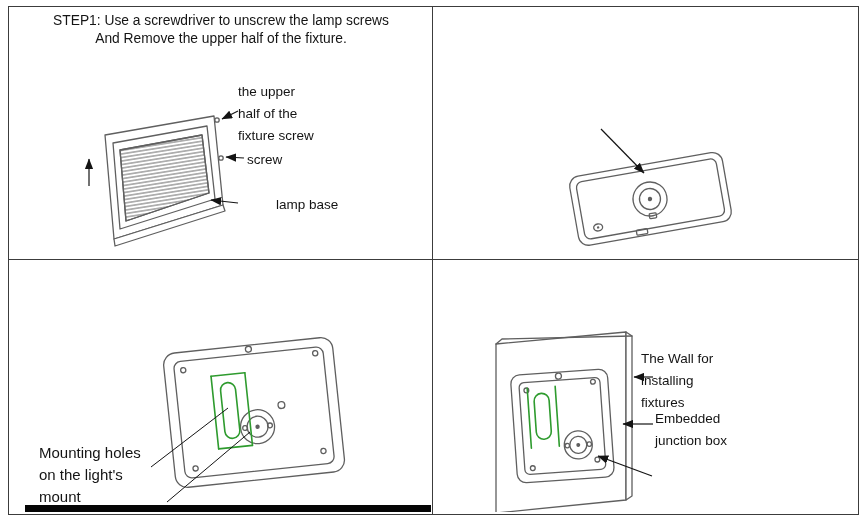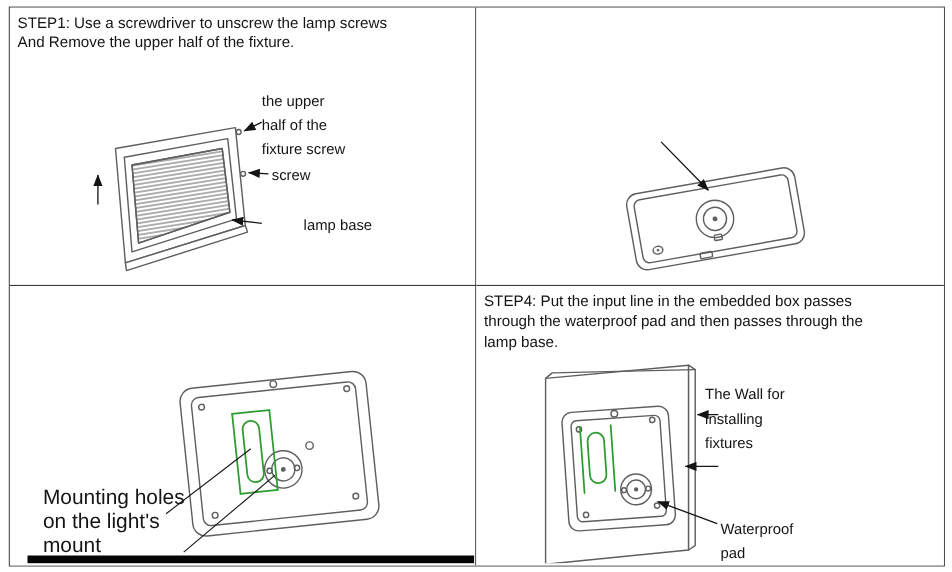--- a/index.html
+++ b/index.html
@@ -11,27 +11,27 @@
     position:absolute;left:8px;top:6px;width:849px;height:507px;
     display:grid;grid-template-columns:424px 1fr;grid-template-rows:253px 1fr;
     border:1.5px solid var(--border,#3c3c3c);background:#fff;
   }
   .panel{position:relative;overflow:hidden;background:#fff;}
   .p1{border-right:1.5px solid var(--border,#3c3c3c);border-bottom:1.5px solid var(--border,#3c3c3c);}
   .p2{border-bottom:1.5px solid var(--border,#3c3c3c);}
   .p3{border-right:1.5px solid var(--border,#3c3c3c);}
   .instruction{
     position:absolute;left:7px;top:5px;right:6px;
-    font-size:13.8px;line-height:1.33;white-space:pre-line;color:var(--text,#141414);
+    font-size:13.8px;line-height:1.33;white-space:pre-line;color:var(--text,#141414);text-align:center;
   }
   .fig{position:absolute;inset:0;}
   .fig svg{position:absolute;left:0;top:0;display:block;}
   .lbl{position:absolute;font-size:13.5px;line-height:22px;white-space:pre-line;color:var(--text,#141414);}
   .lbl.center{text-align:center;}
-  .lbl.big{font-size:19px;}
+  .lbl.big{font-size:15px;}
   .art{stroke:var(--line,#5f5f5f);stroke-width:1.3;fill:none;stroke-linejoin:round;stroke-linecap:round;}
   .green-art{stroke:var(--green,#2e9b2e);stroke-width:1.6;fill:none;stroke-linejoin:round;stroke-linecap:round;}
   .ptr{stroke:var(--text,#1a1a1a);stroke-width:1.2;fill:none;}
   .ptr-thin{stroke:var(--text,#1a1a1a);stroke-width:1;fill:none;}
   .ah{fill:var(--text,#1a1a1a);}
   .scan-bar{position:absolute;left:16px;top:245px;width:406px;height:7px;background:var(--scan_bar,#050505);}
 </style>
 </head>
 <body>
 
@@ -171,21 +171,18 @@
         </g>
         <g class="ptr">
           <path d="M220,117 L201,117" marker-end="url(#ah4)"></path>
           <path d="M220,164 L190,164" marker-end="url(#ah4)"></path>
           <path d="M219,216 L165,196" marker-end="url(#ah4)"></path>
         </g>
       </svg>
       <div class="lbl" style="left:208px;top:88px;">The Wall for
 installing
 fixtures</div>
-      <div class="lbl" style="left:222px;top:210px;">Waterproof
-pad</div>
+      <div class="lbl" style="left:222px;top:148px;">Embedded
+junction box</div>
     </div>
-    <div class="instruction">STEP4: Put the input line in the embedded box passes
-through the waterproof pad and then passes through the
-lamp base.</div>
   </div>
 
 </div>
 
 </body></html>

